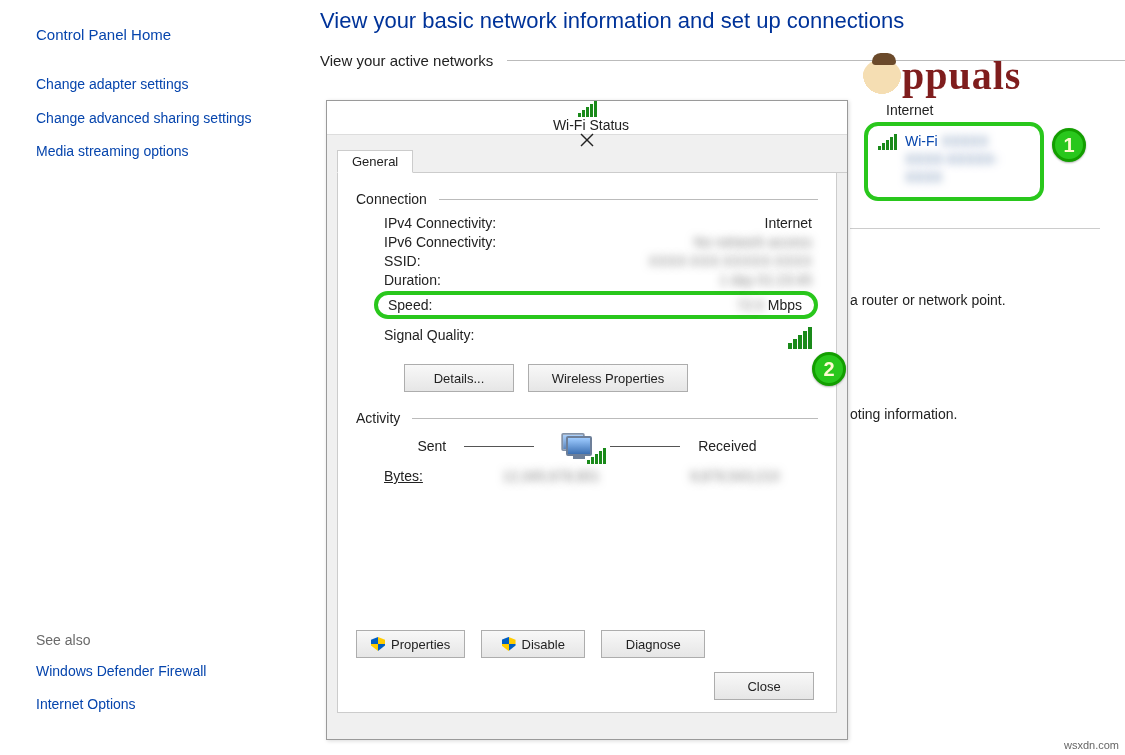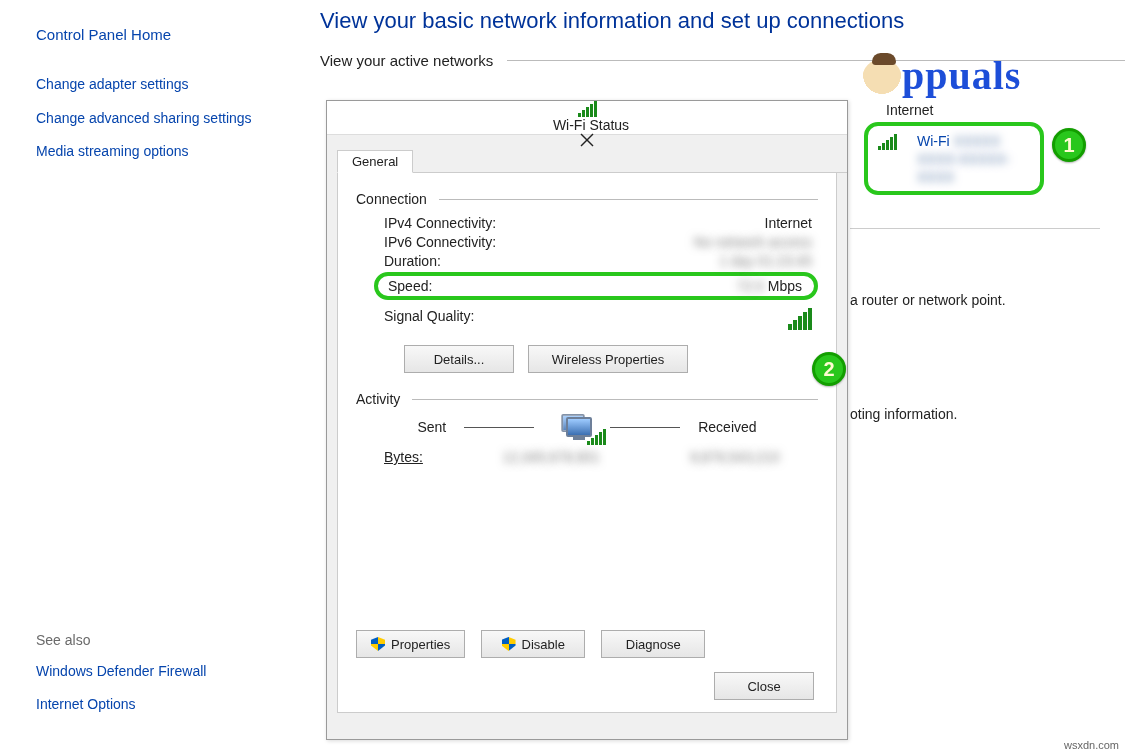--- a/index.html
+++ b/index.html
@@ -82,24 +82,24 @@
   }
   .wifi-net .internet-label {
     font-size: 14px;
     color:#222;
     margin-left:22px;
     margin-bottom:4px;
   }
   .wifi-highlight {
     border: 4px solid #29c71c;
     border-radius: 14px;
-    padding: 6px 10px 4px 10px;
+    padding: 6px 10px 10px 10px;
     display: flex;
     align-items: flex-start;
-    gap:20px;
+    gap:8px;
   }
   .wifi-highlight .bars { margin-top:2px; }
   .wifi-link-text {
     color:#0645ad;
     font-size:14px;
     line-height:1.3;
   }
   .blur { color: transparent; text-shadow: 0 0 8px #5a7aa5; user-select:none; }
   .blur2 { color: transparent; text-shadow: 0 0 8px #777; user-select:none; }
   .callout {
@@ -264,21 +264,21 @@
   .bars.big span{ width:4px; }
   .bars.big .b1{height:6px;} .bars.big .b2{height:10px;} .bars.big .b3{height:14px;}
   .bars.big .b4{height:18px;} .bars.big .b5{height:22px;}
 
   
   .watermark {
     position: absolute;
     left: 862px; top: 52px;
     font-family: Georgia, "Times New Roman", serif;
     font-size: 40px; font-weight:700;
-    color: #1d4ed8;
+    color: #7f1d1d;
     letter-spacing:1px;
     pointer-events:none;
   }
   .watermark .face{
     display:inline-block; width:40px;height:40px; vertical-align:-10px;
     background: radial-gradient(circle at 50% 40%, #f5deb3 0 60%, transparent 61%);
     border-radius:50%;
     position:relative;
   }
   .watermark .face::before{
@@ -367,20 +367,24 @@
       <span class="hr"></span>
     </div>
 
     <div class="kv-row">
       <span class="k">IPv4 Connectivity:</span>
       <span class="v">Internet</span>
     </div>
     <div class="kv-row">
       <span class="k">IPv6 Connectivity:</span>
       <span class="v blur2">No network access</span>
+    </div>
+    <div class="kv-row">
+      <span class="k">SSID:</span>
+      <span class="v blur2">XXXX-XXX-XXXXX-XXXX</span>
     </div>
     <div class="kv-row">
       <span class="k">Duration:</span>
       <span class="v blur2">1 day 01:23:45</span>
     </div>
 
     <div class="kv-row speed-row">
       <span class="k">Speed:</span>
       <span class="v">
         <span class="blur2">72.0</span>

